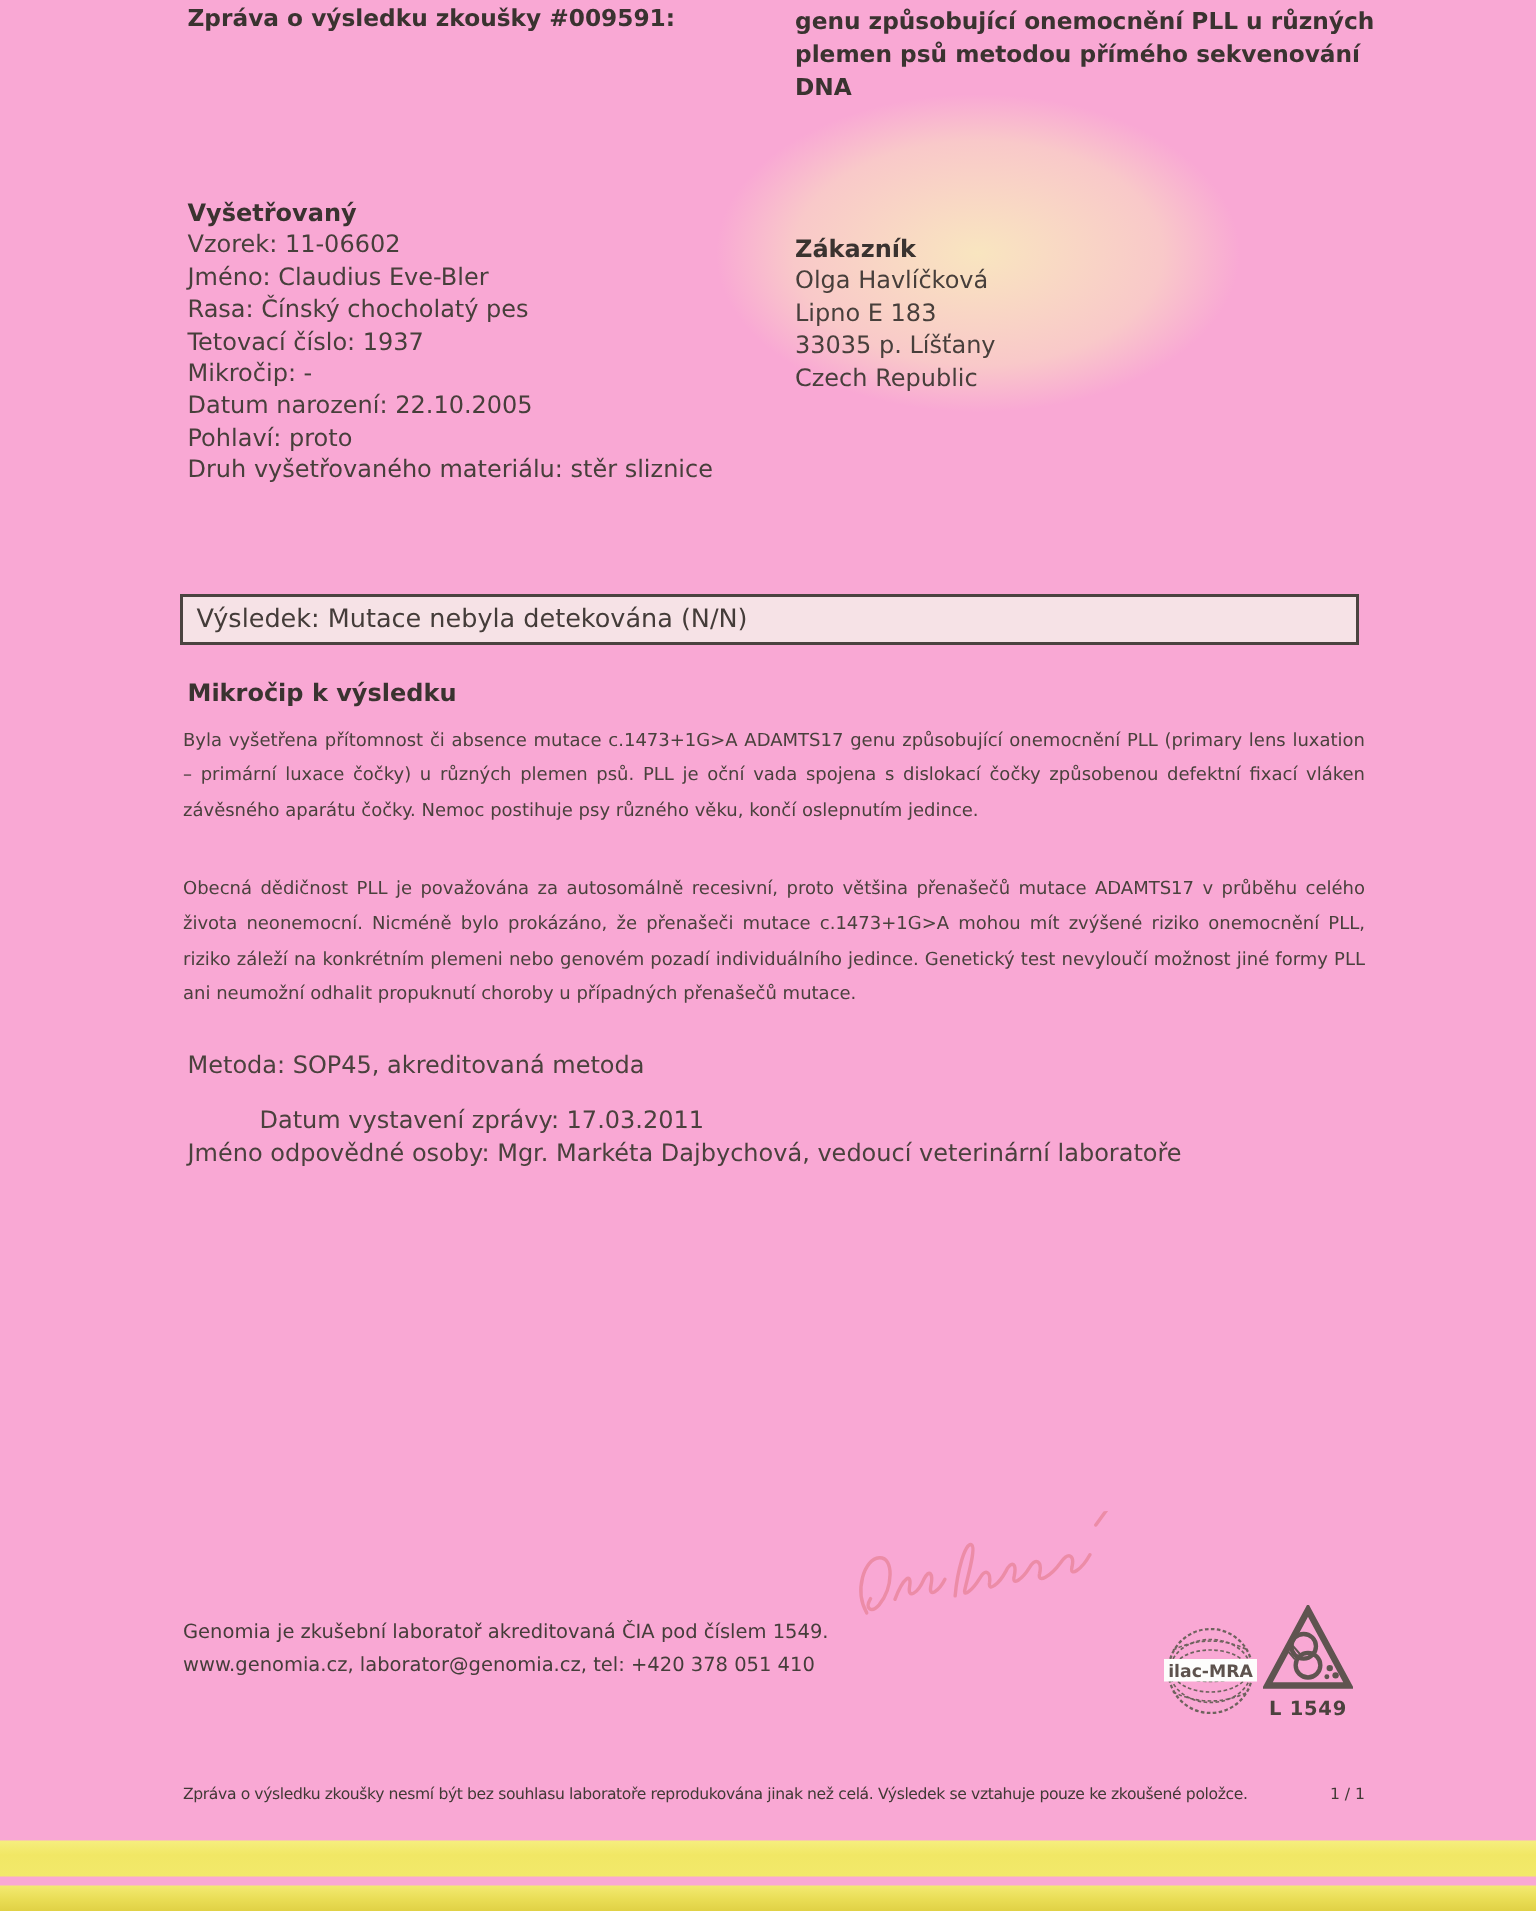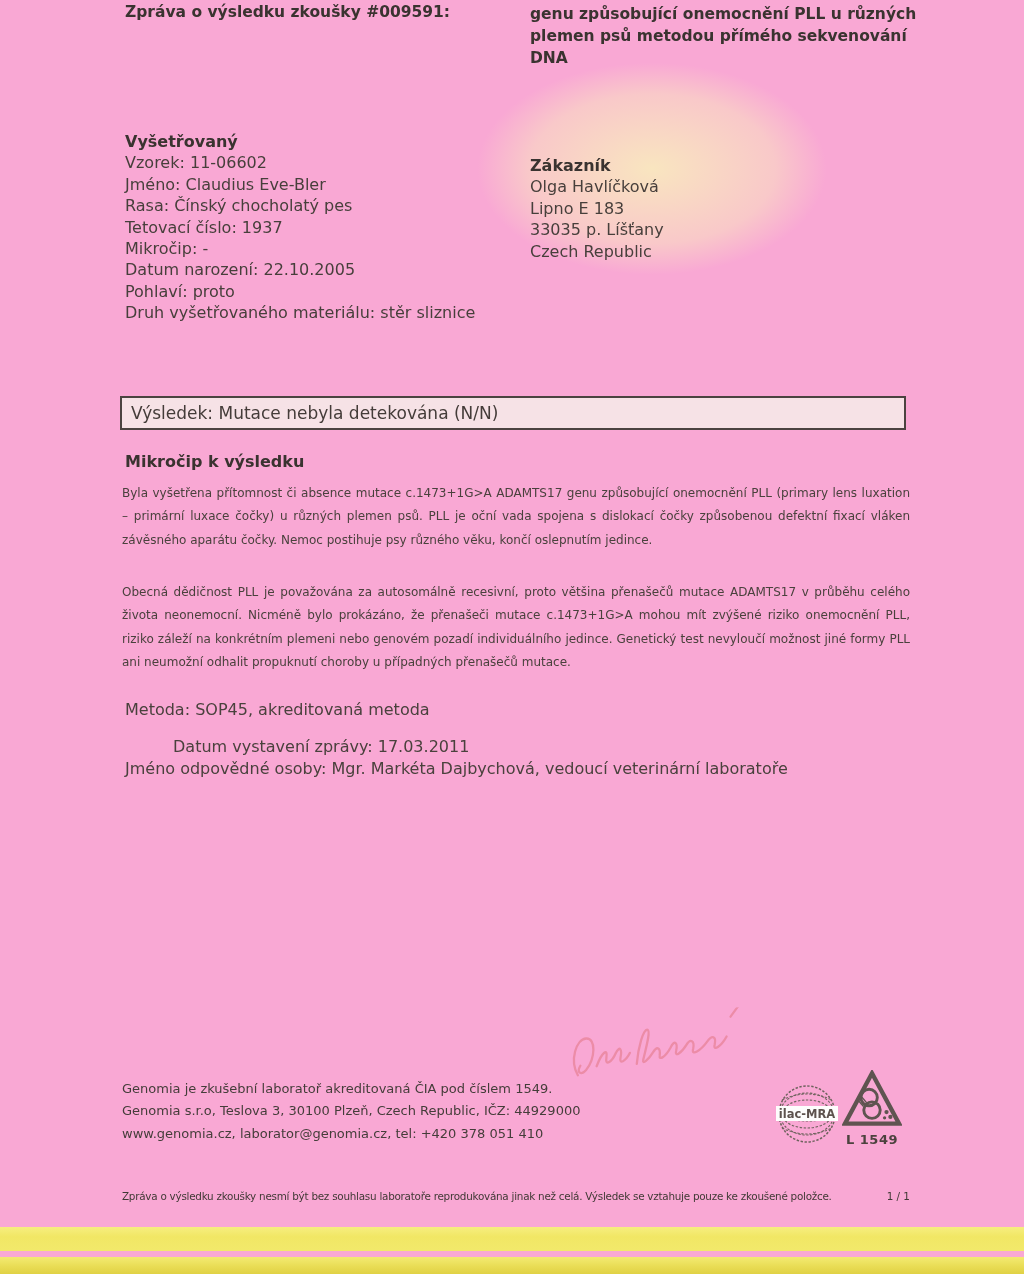--- a/index.html
+++ b/index.html
@@ -121,21 +121,20 @@
         <path d="M16,48 C10,32 20,12 30,13 C40,14 36,34 25,44 C19,49 15,45 20,39"></path>
         <path d="M36,42 C44,28 50,26 47,35 C44,44 52,40 57,32 C62,25 64,29 61,37 C58,45 66,41 71,34"></path>
         <path d="M76,46 C80,30 88,12 92,14 C95,16 87,33 83,43 C81,48 88,44 94,37 C99,31 102,34 100,41 C98,47 106,43 112,35 C117,28 120,31 117,39 C114,46 122,42 128,35 C133,29 137,32 134,40 C131,47 141,43 149,35 C155,29 159,31 156,39 C153,46 162,42 169,33"></path>
         <path d="M176,14 L185,5"></path>
       </g>
     </svg>
   </div>
 
   <div class="abs footer-block">
     <div>Genomia je zkušební laboratoř akreditovaná ČIA pod číslem 1549.</div>
-    <div>Genomia s.r.o, Teslova 3, 30100 Plzeň, Czech Republic, IČZ: 44929000</div>
     <div>www.genomia.cz, laborator@genomia.cz, tel: +420 378 051 410</div>
   </div>
 
   <div class="abs ilac-logo">
     <svg width="62" height="68" viewBox="0 0 62 68">
       <g fill="none" stroke="#6e625d" stroke-width="1.5" stroke-dasharray="2.4 1.6">
         <circle cx="31" cy="34" r="28"></circle>
         <ellipse cx="31" cy="34" rx="27" ry="21" stroke-width="1.1"></ellipse>
         <ellipse cx="31" cy="34" rx="25" ry="14" stroke-width="1.1"></ellipse>
         <ellipse cx="31" cy="34" rx="23" ry="7" stroke-width="1.1"></ellipse>

